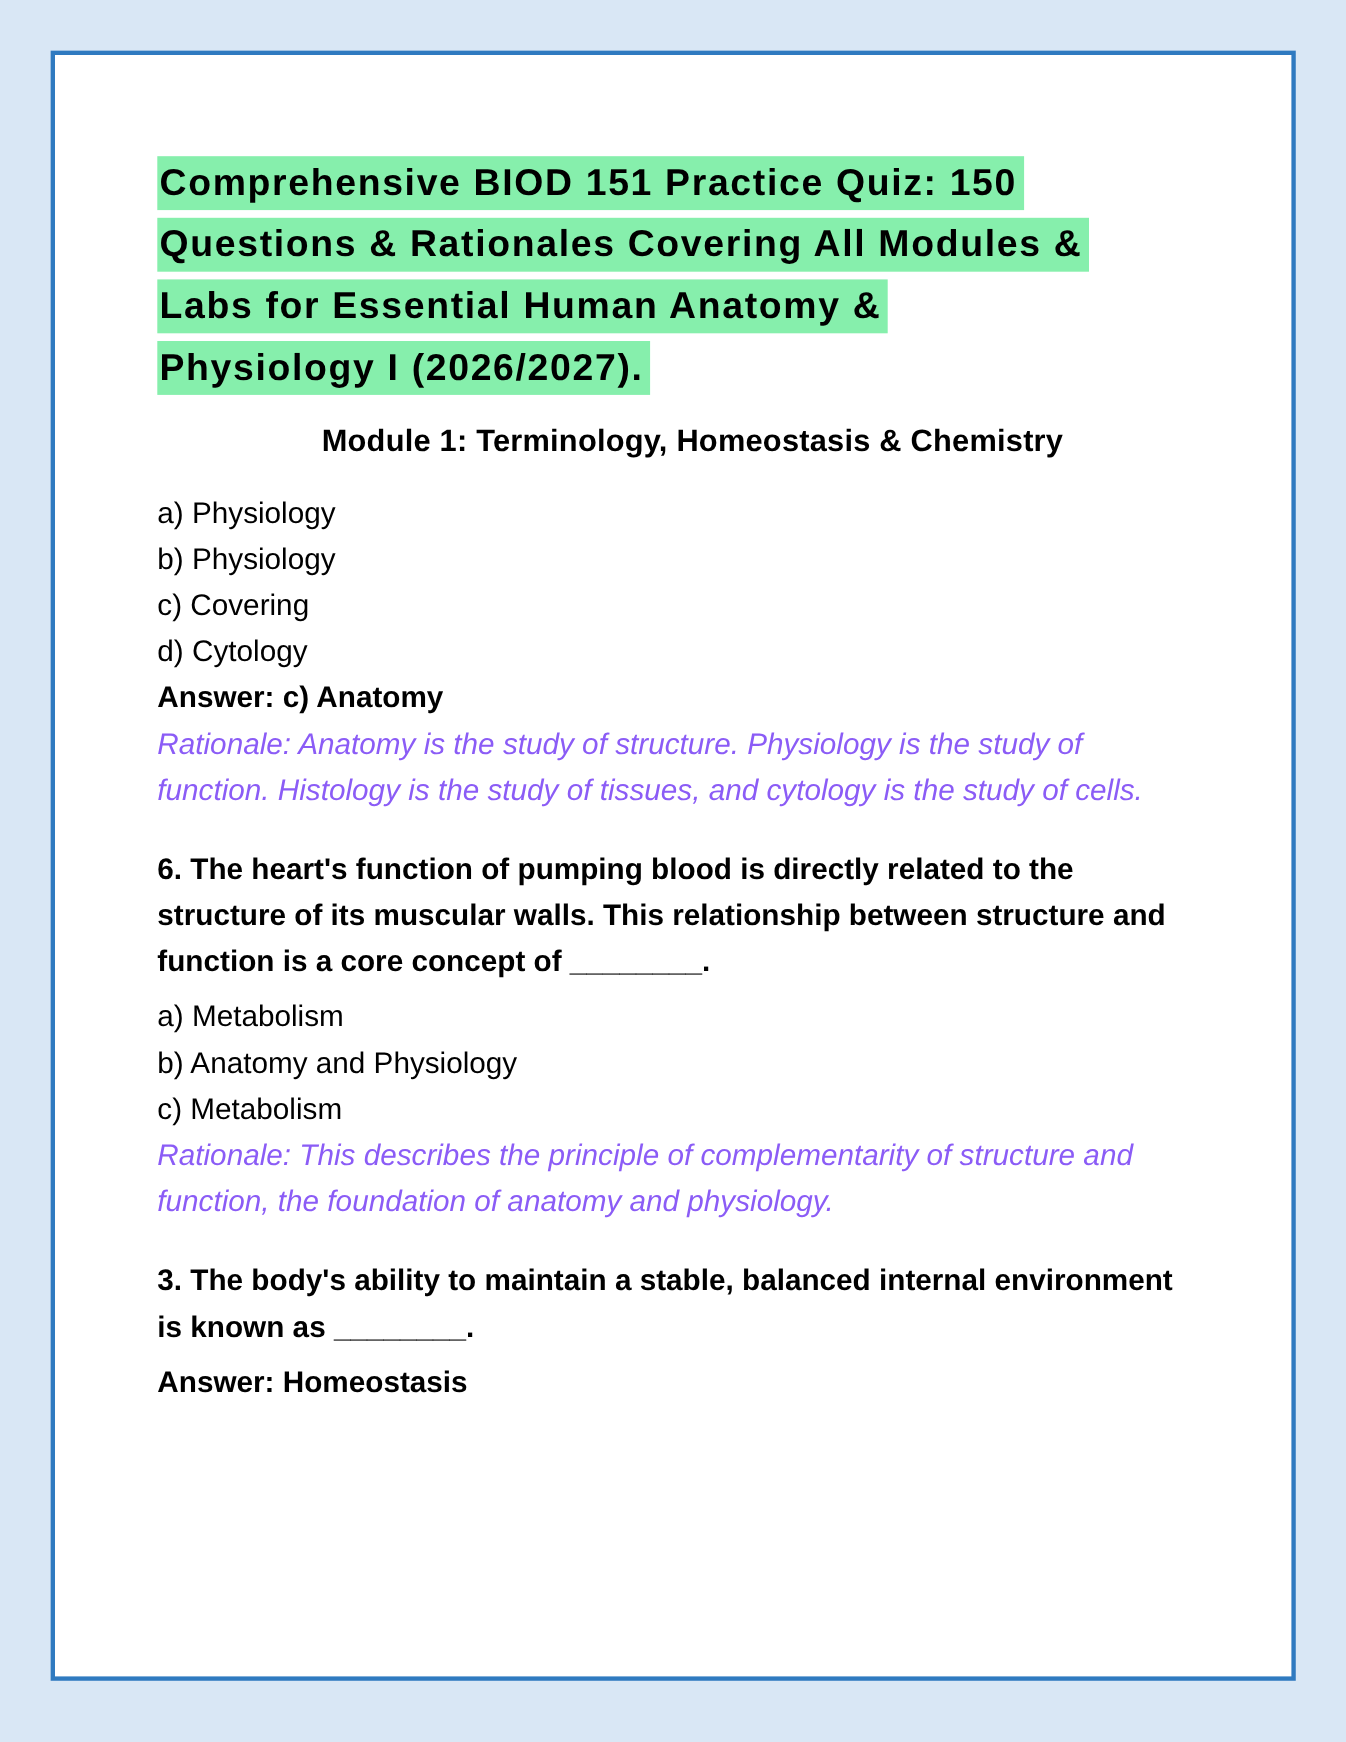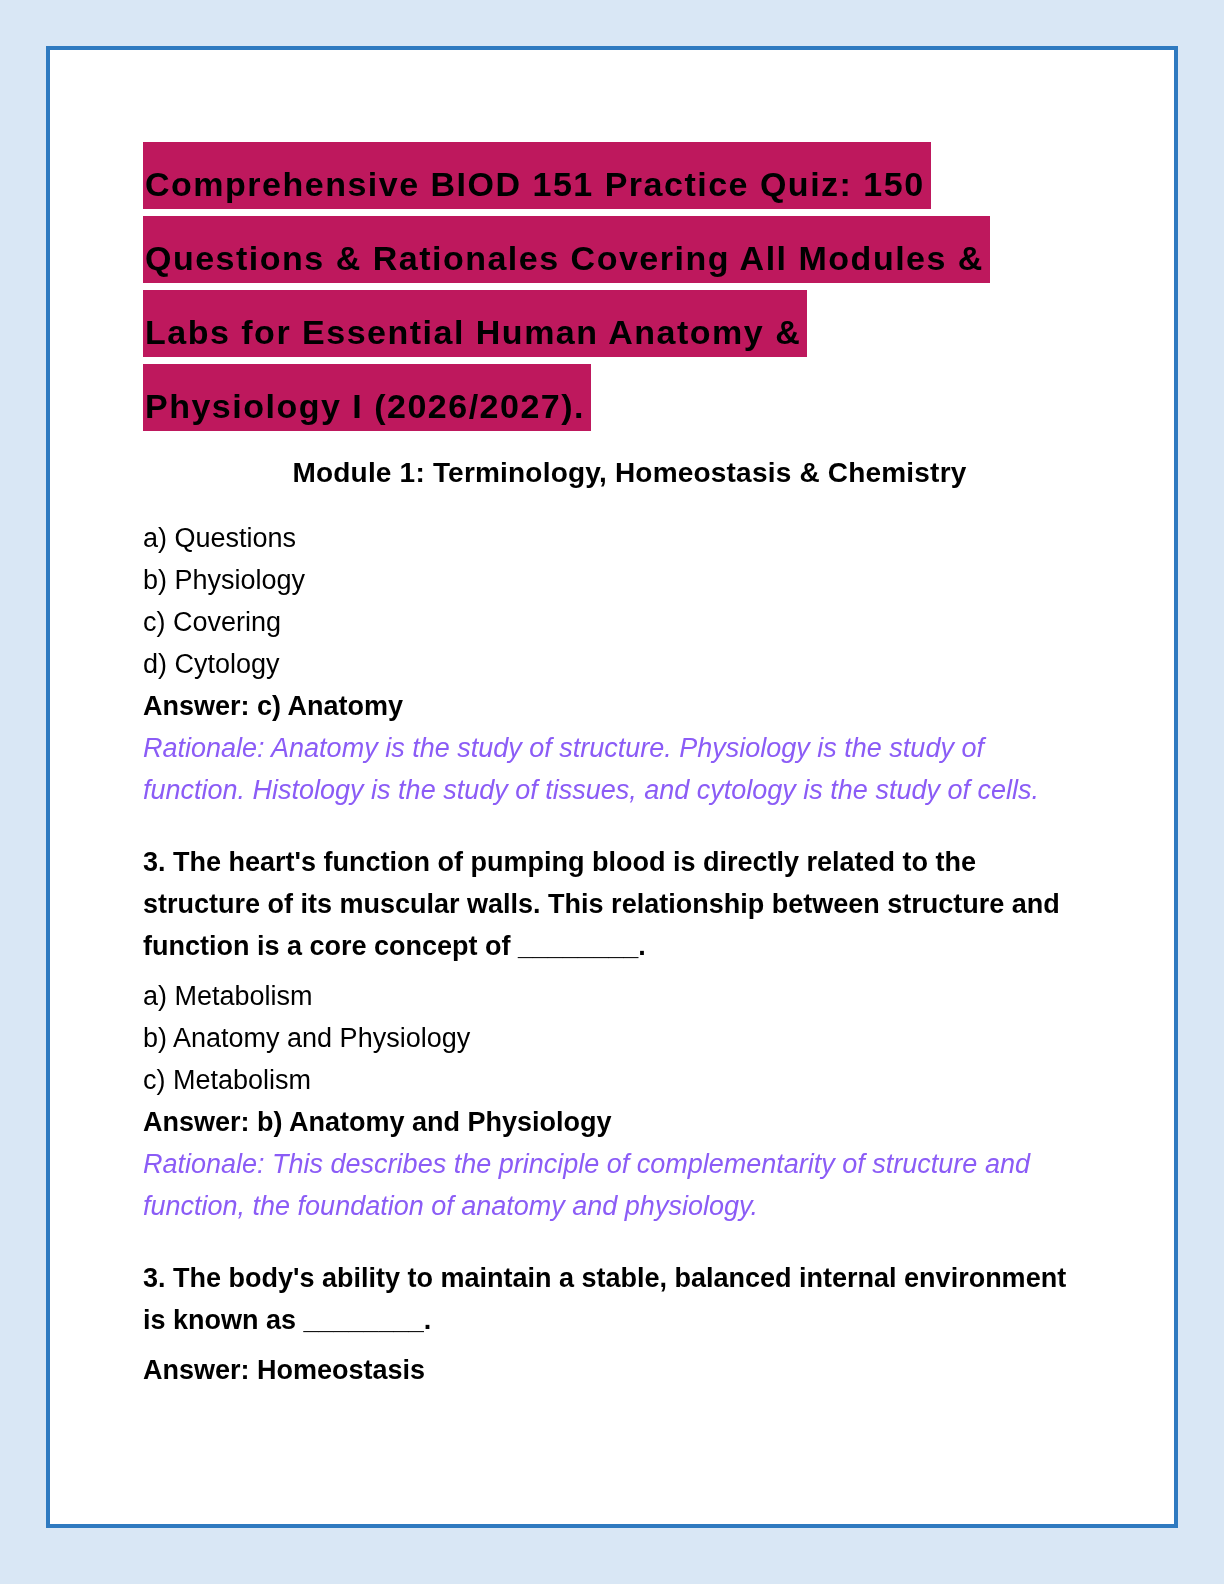--- a/index.html
+++ b/index.html
@@ -32,26 +32,26 @@
   
   .title {
     margin: 0 0 26px 0;
     font-weight: bold;
   }
   .title .line {
     margin: 0 0 7px 0;
   }
   .title .hl {
     display: inline-block;
-    background: #be185d;
+    background: #86efac;
     color: #000000;
     font-size: 34px;
     line-height: 44px;
     letter-spacing: 1.5px;
-    padding: 20px 6px 3px 2px;
+    padding: 2px 6px 3px 2px;
   }
   
   .section-heading {
     margin: 0 0 28px 0;
     font-size: 28px;
     font-weight: bold;
     letter-spacing: 0.2px;
     text-align: center;
   }
   
@@ -95,34 +95,33 @@
       <h1 class="title">
         <div class="line"><span class="hl">Comprehensive BIOD 151 Practice Quiz: 150</span></div>
         <div class="line"><span class="hl">Questions &amp; Rationales Covering All Modules &amp;</span></div>
         <div class="line"><span class="hl">Labs for Essential Human Anatomy &amp;</span></div>
         <div class="line"><span class="hl">Physiology I (2026/2027).</span></div>
       </h1>
 
       <p class="section-heading">Module 1: Terminology, Homeostasis  &amp; Chemistry</p>
 
       <div class="question">
-        <p class="option">a) Questions</p>
+        <p class="option">a) Physiology</p>
         <p class="option">b) Physiology</p>
         <p class="option">c) Covering</p>
         <p class="option">d) Cytology</p>
         <p class="answer">Answer: c) Anatomy</p>
         <p class="rationale">Rationale: Anatomy is the study of structure. Physiology is the study of function. Histology is the study of tissues, and cytology is the study of cells.</p>
       </div>
 
       <div class="question">
-        <p class="q-text">3. The heart's function of pumping blood is directly related to the structure of its muscular walls. This relationship between structure and function is a core concept of ________.</p>
+        <p class="q-text">6. The heart's function of pumping blood is directly related to the structure of its muscular walls. This relationship between structure and function is a core concept of ________.</p>
         <p class="option">a) Metabolism</p>
         <p class="option">b) Anatomy and Physiology</p>
         <p class="option">c) Metabolism</p>
-        <p class="answer">Answer: b) Anatomy and Physiology</p>
         <p class="rationale">Rationale: This describes the principle of complementarity of structure and function, the foundation of anatomy and physiology.</p>
       </div>
 
       <div class="question">
         <p class="q-text">3. The body's ability to maintain  a stable, balanced internal environment is known as ________.</p>
         <p class="answer">Answer: Homeostasis</p>
       </div>
 
     </div>
   </div>

